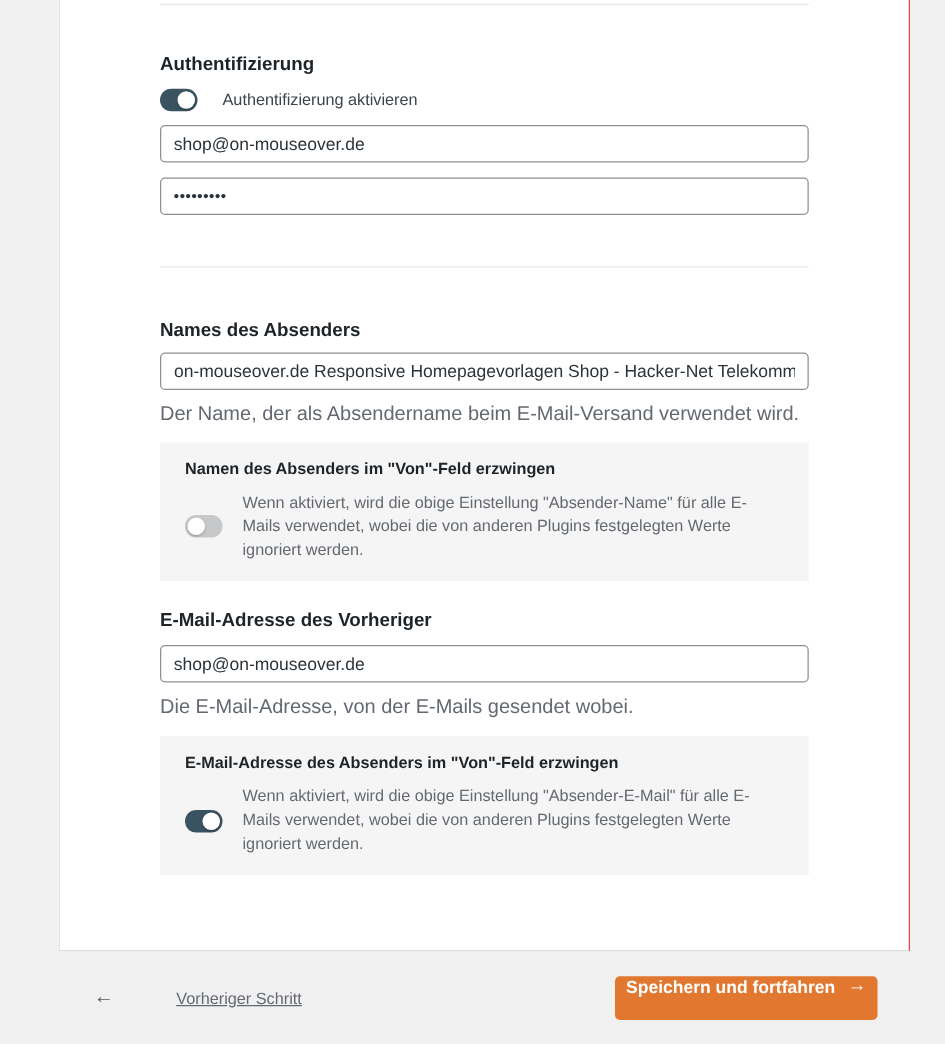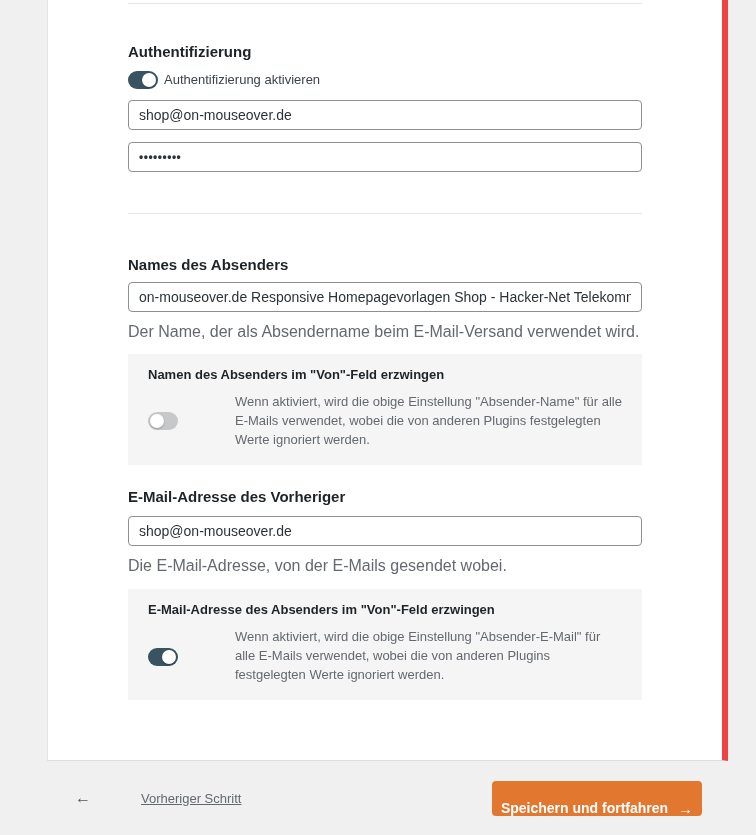--- a/index.html
+++ b/index.html
@@ -9,21 +9,21 @@
     font-family: "Liberation Sans", sans-serif;
     overflow: hidden;
     position: relative;
   }
   .card {
     position: absolute;
     left: 47px; top: 0;
     width: 681px; height: 761px;
     background: #ffffff;
     border-left: 1px solid #e3e5e8;
-    border-right: 6px solid #ef4444;
+    border-right: 1px solid #ef4444;
     border-bottom: 1px solid #dcdde0;
     padding: 0 80px;
     overflow: hidden;
   }
   hr.divider {
     border: 0;
     border-top: 1px solid #e5e6e8;
     width: 100%;
   }
   hr.top-divider { margin-top: 3px; }
@@ -37,21 +37,21 @@
   .h-auth { margin-top: 40px; }
   .h-user { margin-top: 24px; }
   .h-pass { margin-top: 25px; }
   .h-fromname { margin-top: 43px; }
   .h-fromemail { margin-top: 24px; }
 
   .toggle-row {
     margin-top: 10px;
     display: flex;
     align-items: center;
-    gap: 6px;
+    gap: 20px;
   }
   .toggle {
     flex: 0 0 auto;
     width: 30px; height: 18px;
     border-radius: 9px;
     position: relative;
     cursor: pointer;
     display: inline-block;
   }
   .toggle[data-state="on"] { background: #395360; }
@@ -113,21 +113,20 @@
     margin-top: 11px;
     display: flex;
     align-items: center;
     gap: 16px;
   }
   .force-box-desc {
     font-size: 13px;
     color: #646970;
     line-height: 1.45;
     flex: 1;
-    margin-left: 41px;
   }
   .footer {
     position: absolute;
     left: 0; top: 761px;
     width: 756px; height: 74px;
     display: flex;
     align-items: center;
     justify-content: space-between;
     padding: 0 54px 0 75px;
   }
@@ -144,21 +143,21 @@
     line-height: 1;
   }
   .back-label {
     font-size: 13px;
     color: #646970;
     text-decoration: underline;
     margin-left: 39px;
   }
   .submit-button {
     display: flex;
-    align-items: flex-end;
+    align-items: flex-start;
     justify-content: center;
     gap: 10px;
     width: 210px;
     height: 35px;
     background: #e27730;
     border: none;
     border-radius: 4px;
     cursor: pointer;
     color: #ffffff;
   }

